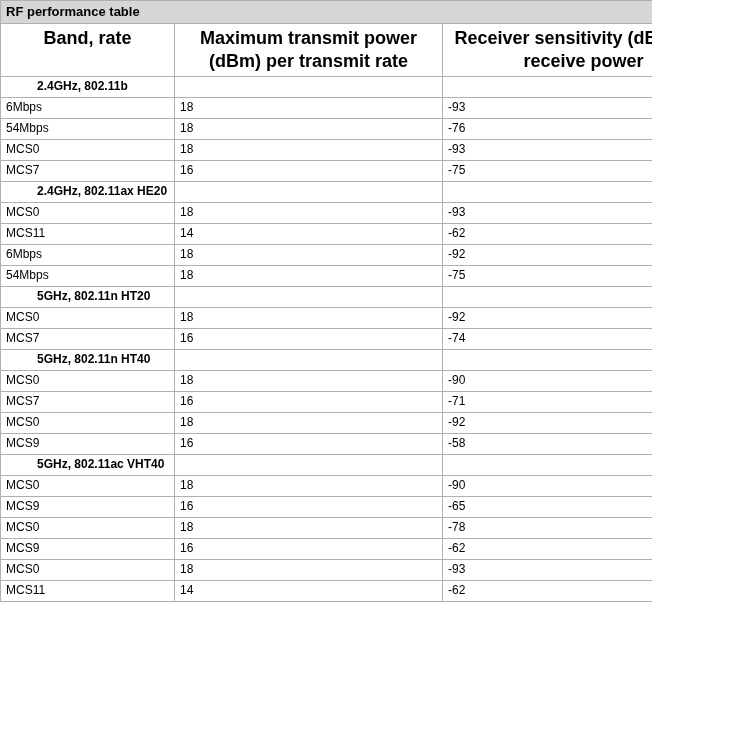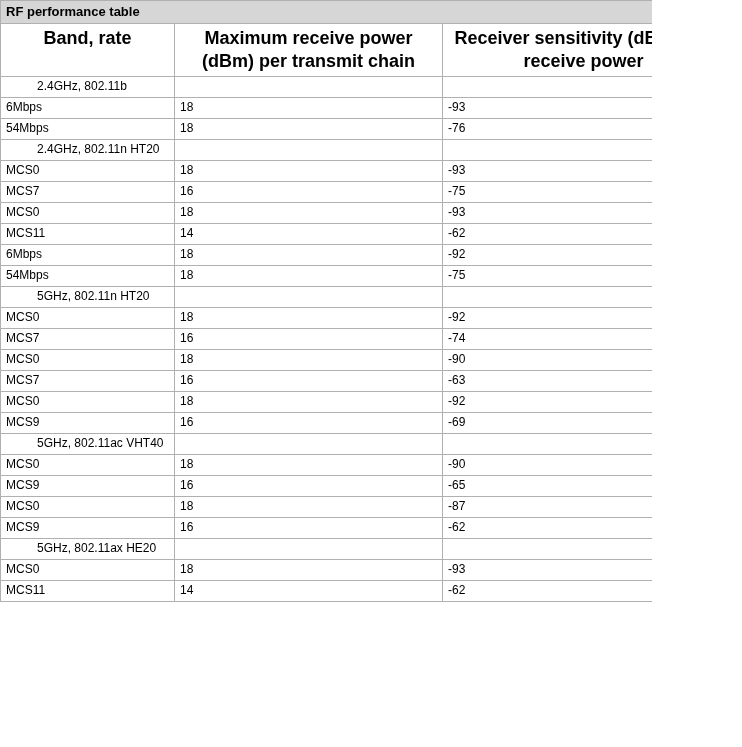--- a/index.html
+++ b/index.html
@@ -61,21 +61,21 @@
     text-align: left;
     vertical-align: top;
     font-size: 12px;
     padding: 2px 5px 3px 5px;
     border: 1px solid #b0b0b0;
     background: #ffffff;
     line-height: 1.25;
     height: 14px;
   }
   tr.group td {
-    font-weight: normal;
+    font-weight: bold;
     padding-left: 36px;
   }
   tr.group td.grp-label {
     border-right: 1px solid #b0b0b0;
   }
 </style>
 </head>
 <body>
 
 <div class="page">
@@ -83,54 +83,54 @@
     <table class="rf">
       <caption>RF performance table</caption>
       <colgroup>
         <col class="c1">
         <col class="c2">
         <col class="c3">
       </colgroup>
       <thead>
         <tr>
           <th>Band, rate</th>
-          <th>Maximum receive power (dBm) per transmit chain</th>
+          <th>Maximum transmit power (dBm) per transmit rate</th>
           <th>Receiver sensitivity (dBm) per receive power</th>
         </tr>
       </thead>
       <tbody id="rf-body">
           <tr class="group">
             <td class="grp-label">2.4GHz, 802.11b</td>
             <td></td>
             <td></td>
           </tr>
           <tr class="data-row">
             <td class="">6Mbps</td>
             <td>18</td>
             <td>-93</td>
           </tr>
           <tr class="data-row">
             <td class="">54Mbps</td>
             <td>18</td>
             <td>-76</td>
           </tr>
-          <tr class="group">
-            <td class="grp-label">2.4GHz, 802.11n HT20</td>
-            <td></td>
-            <td></td>
-          </tr>
           <tr class="data-row">
             <td class="">MCS0</td>
             <td>18</td>
             <td>-93</td>
           </tr>
           <tr class="data-row">
             <td class="">MCS7</td>
             <td>16</td>
             <td>-75</td>
+          </tr>
+          <tr class="group">
+            <td class="grp-label">2.4GHz, 802.11ax HE20</td>
+            <td></td>
+            <td></td>
           </tr>
           <tr class="data-row">
             <td class="">MCS0</td>
             <td>18</td>
             <td>-93</td>
           </tr>
           <tr class="data-row">
             <td class="">MCS11</td>
             <td>14</td>
             <td>-62</td>
@@ -153,69 +153,69 @@
           <tr class="data-row">
             <td class="">MCS0</td>
             <td>18</td>
             <td>-92</td>
           </tr>
           <tr class="data-row">
             <td class="">MCS7</td>
             <td>16</td>
             <td>-74</td>
           </tr>
+          <tr class="group">
+            <td class="grp-label">5GHz, 802.11n HT40</td>
+            <td></td>
+            <td></td>
+          </tr>
           <tr class="data-row">
             <td class="">MCS0</td>
             <td>18</td>
             <td>-90</td>
           </tr>
           <tr class="data-row">
             <td class="">MCS7</td>
             <td>16</td>
-            <td>-63</td>
+            <td>-71</td>
           </tr>
           <tr class="data-row">
             <td class="">MCS0</td>
             <td>18</td>
             <td>-92</td>
           </tr>
           <tr class="data-row">
             <td class="">MCS9</td>
             <td>16</td>
-            <td>-69</td>
+            <td>-58</td>
           </tr>
           <tr class="group">
             <td class="grp-label">5GHz, 802.11ac VHT40</td>
             <td></td>
             <td></td>
           </tr>
           <tr class="data-row">
             <td class="">MCS0</td>
             <td>18</td>
             <td>-90</td>
           </tr>
           <tr class="data-row">
             <td class="">MCS9</td>
             <td>16</td>
             <td>-65</td>
           </tr>
           <tr class="data-row">
             <td class="">MCS0</td>
             <td>18</td>
-            <td>-87</td>
+            <td>-78</td>
           </tr>
           <tr class="data-row">
             <td class="">MCS9</td>
             <td>16</td>
             <td>-62</td>
-          </tr>
-          <tr class="group">
-            <td class="grp-label">5GHz, 802.11ax HE20</td>
-            <td></td>
-            <td></td>
           </tr>
           <tr class="data-row">
             <td class="">MCS0</td>
             <td>18</td>
             <td>-93</td>
           </tr>
           <tr class="data-row">
             <td class="">MCS11</td>
             <td>14</td>
             <td>-62</td>

